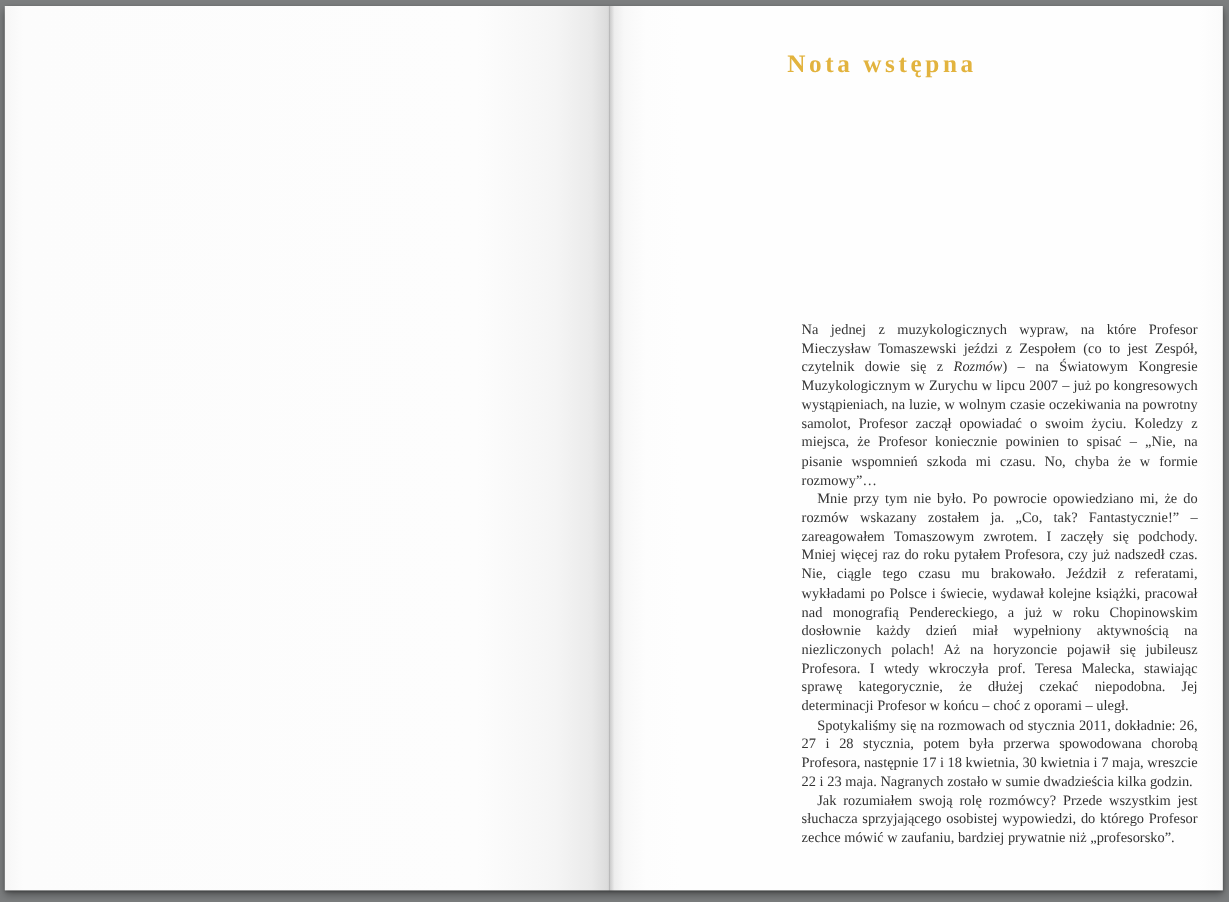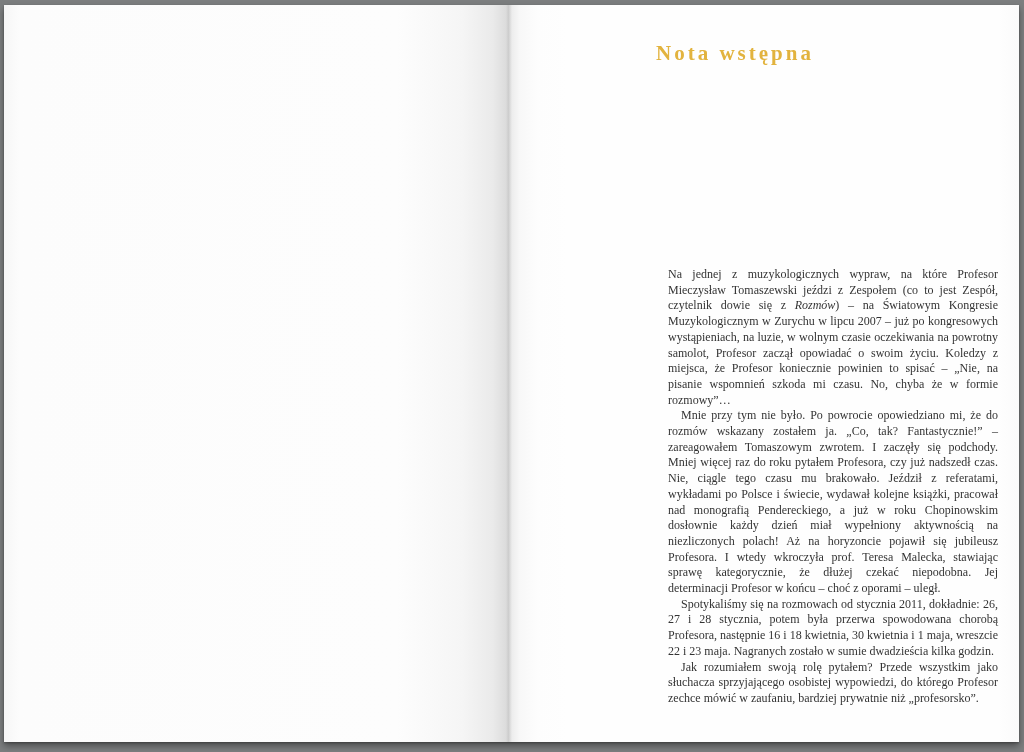--- a/index.html
+++ b/index.html
@@ -81,17 +81,17 @@
 </head>
 <body style="background: rgb(124, 126, 127);">
 
 <div class="book">
   <div class="page-left"></div>
   <div class="page-right">
     <div class="chapter-title" style="color: rgb(226, 179, 62);">Nota wstępna</div>
     <div class="body-text">
         <p class="para"><span>Na jednej z muzykologicznych wypraw, na które Profesor Mieczysław Tomaszewski jeździ z Zespołem (co to jest Zespół, czytelnik dowie się z </span><i>Rozmów</i><span>) – na Światowym Kongresie Muzykologicznym w Zurychu w lipcu 2007 – już po kongresowych wystąpieniach, na luzie, w wolnym czasie oczekiwania na powrotny samolot, Profesor zaczął opowiadać o swoim życiu. Koledzy z miejsca, że Profesor koniecznie powinien to spisać – „Nie, na pisanie wspomnień szkoda mi czasu. No, chyba że w formie rozmowy”…</span></p>
         <p class="para indent"><span>Mnie przy tym nie było. Po powrocie opowiedziano mi, że do rozmów wskazany zostałem ja. „Co, tak? Fantastycznie!” – zareagowałem Tomaszowym zwrotem. I zaczęły się podchody. Mniej więcej raz do roku pytałem Profesora, czy już nadszedł czas. Nie, ciągle tego czasu mu brakowało. Jeździł z referatami, wykładami po Polsce i świecie, wydawał kolejne książki, pracował nad monografią Pendereckiego, a już w roku Chopinowskim dosłownie każdy dzień miał wypełniony aktywnością na niezliczonych polach! Aż na horyzoncie pojawił się jubileusz Profesora. I wtedy wkroczyła prof. Teresa Malecka, stawiając sprawę kategorycznie, że dłużej czekać niepodobna. Jej determinacji Profesor w końcu – choć z oporami – uległ.</span></p>
-        <p class="para indent"><span>Spotykaliśmy się na rozmowach od stycznia 2011, dokładnie: 26, 27 i 28 stycznia, potem była przerwa spowodowana chorobą Profesora, następnie 16 i 18 kwietnia, 30 kwietnia i 1 maja, wreszcie 22 i 23 maja. Nagranych zostało w sumie dwadzieścia kilka godzin.</span></p>
-        <p class="para indent"><span>Jak rozumiałem swoją rolę pytałem? Przede wszystkim jako słuchacza sprzyjającego osobistej wypowiedzi, do którego Profesor zechce mówić w zaufaniu, bardziej prywatnie niż „profesorsko”.</span></p>
+        <p class="para indent"><span>Spotykaliśmy się na rozmowach od stycznia 2011, dokładnie: 26, 27 i 28 stycznia, potem była przerwa spowodowana chorobą Profesora, następnie 17 i 18 kwietnia, 30 kwietnia i 7 maja, wreszcie 22 i 23 maja. Nagranych zostało w sumie dwadzieścia kilka godzin.</span></p>
+        <p class="para indent"><span>Jak rozumiałem swoją rolę rozmówcy? Przede wszystkim jest słuchacza sprzyjającego osobistej wypowiedzi, do którego Profesor zechce mówić w zaufaniu, bardziej prywatnie niż „profesorsko”.</span></p>
       </div>
   </div>
 </div>
 
 </body></html>

